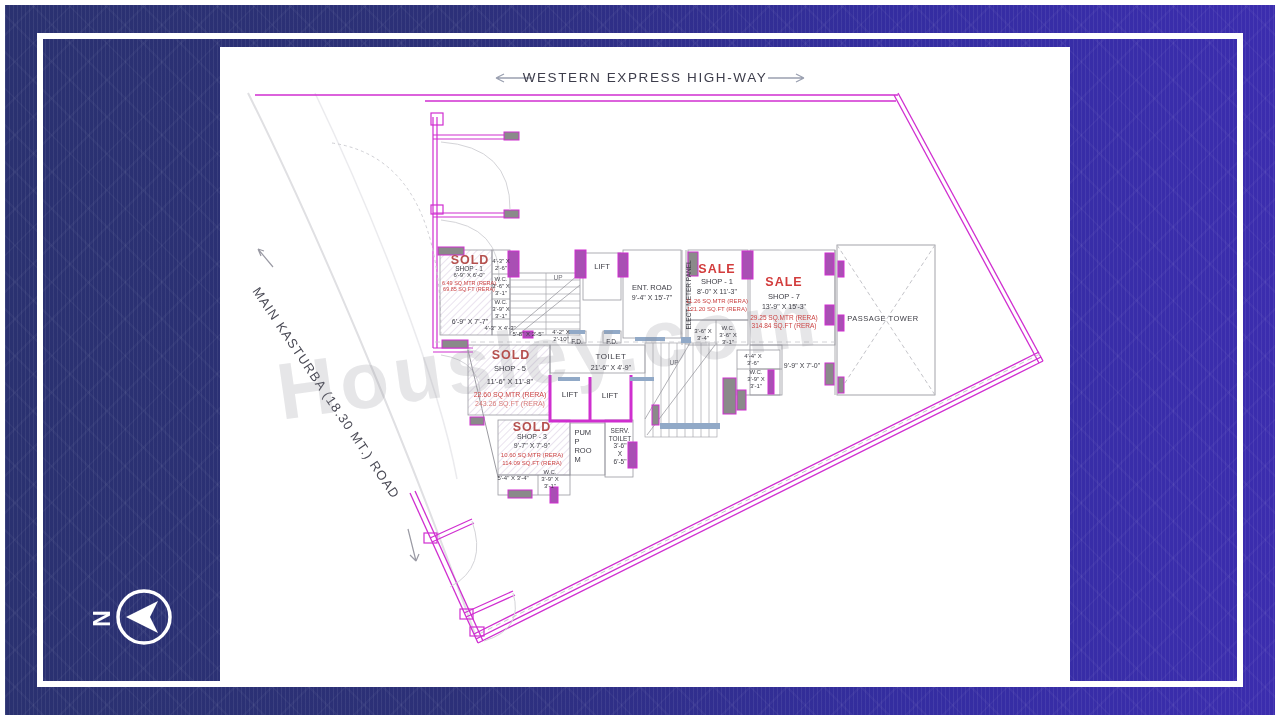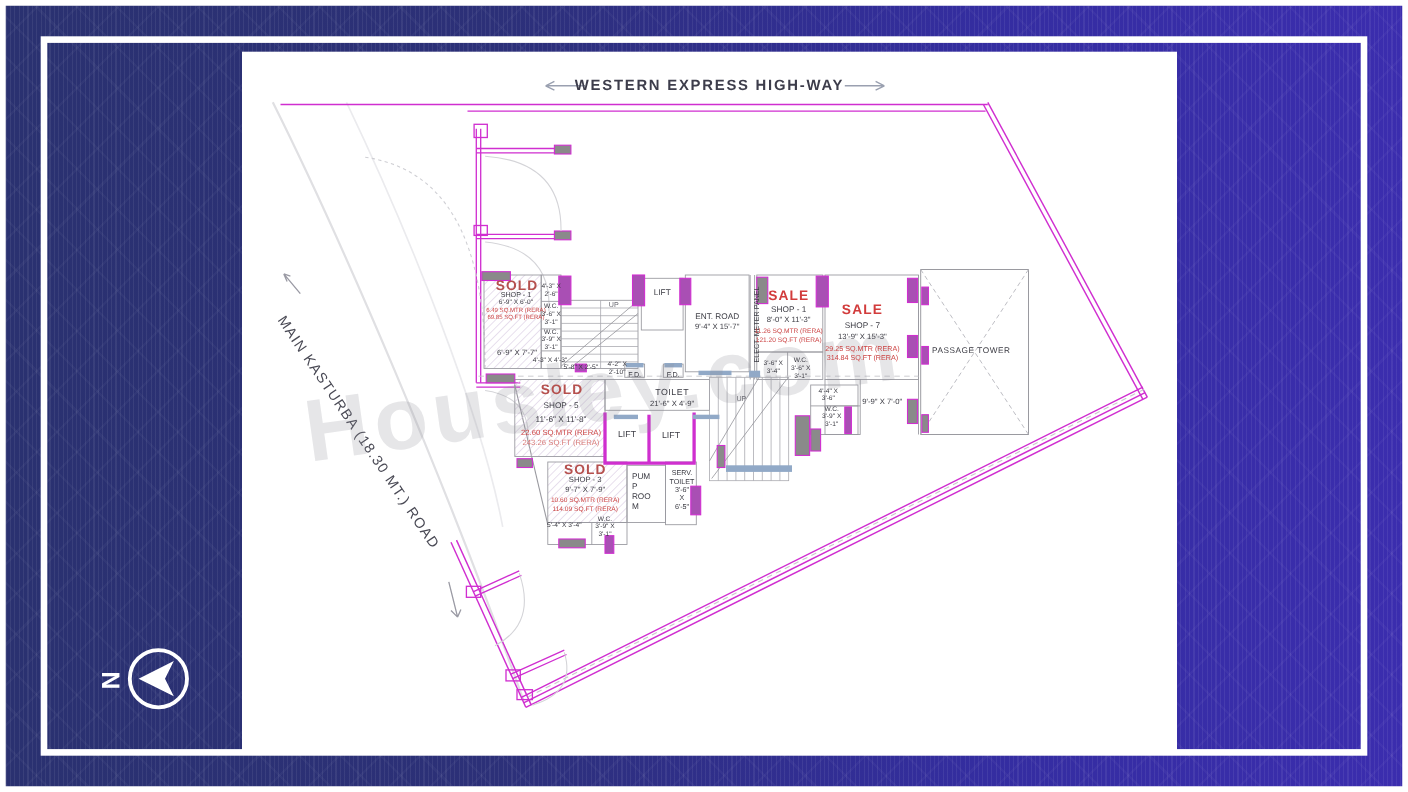--- a/index.html
+++ b/index.html
@@ -14,21 +14,21 @@
       repeating-linear-gradient(-45deg, rgba(255,255,255,0.035) 0 2px, transparent 2px 26px);}
   .frame{position:absolute;left:32px;top:28px;right:32px;bottom:28px;border:6px solid #ffffff;}
   .paper{position:absolute;left:215px;top:42px;width:850px;height:636px;background:#ffffff;}
   .lbl{position:absolute;transform:translate(-50%,-50%);color:#3c3c44;text-align:center;
        white-space:pre-line;line-height:1.18;pointer-events:none;}
   .t55{font-size:5.5px;} .t6{font-size:6px;} .t65{font-size:6.5px;} .t7{font-size:7px;}
   .t75{font-size:7.5px;} .t8{font-size:8px;}
   .sold{font-size:12.5px;font-weight:bold;letter-spacing:1px;color:#b5504e;}
   .sale{font-size:12.5px;font-weight:bold;letter-spacing:1px;color:#d23c3c;}
   .red{color:#cc4444;} .red2{color:#d87a78;}
-  .hw{font-size:13.5px;letter-spacing:1.6px;color:#3d3d4b;font-weight:bold;white-space:nowrap;}
+  .hw{font-size:13.5px;letter-spacing:1.6px;color:#3d3d4b;font-weight:normal;white-space:nowrap;}
   .roadlbl{font-size:13px;letter-spacing:1.2px;color:#4a4a55;white-space:nowrap;
        transform:translate(-50%,-50%) rotate(56deg);}
   .panel-v{transform:translate(-50%,-50%) rotate(-90deg);white-space:nowrap;}
   .watermark{position:absolute;left:55px;top:262px;font-size:80px;font-weight:bold;
        letter-spacing:5px;color:rgba(140,140,148,0.22);transform:rotate(-8deg);
        white-space:nowrap;pointer-events:none;}
   .compass{position:absolute;left:75px;top:580px;width:100px;height:64px;}
   .compass .n{position:absolute;left:12px;top:20px;color:#ffffff;font-size:23px;font-weight:bold;
        transform:rotate(90deg);}
   svg{display:block;}

